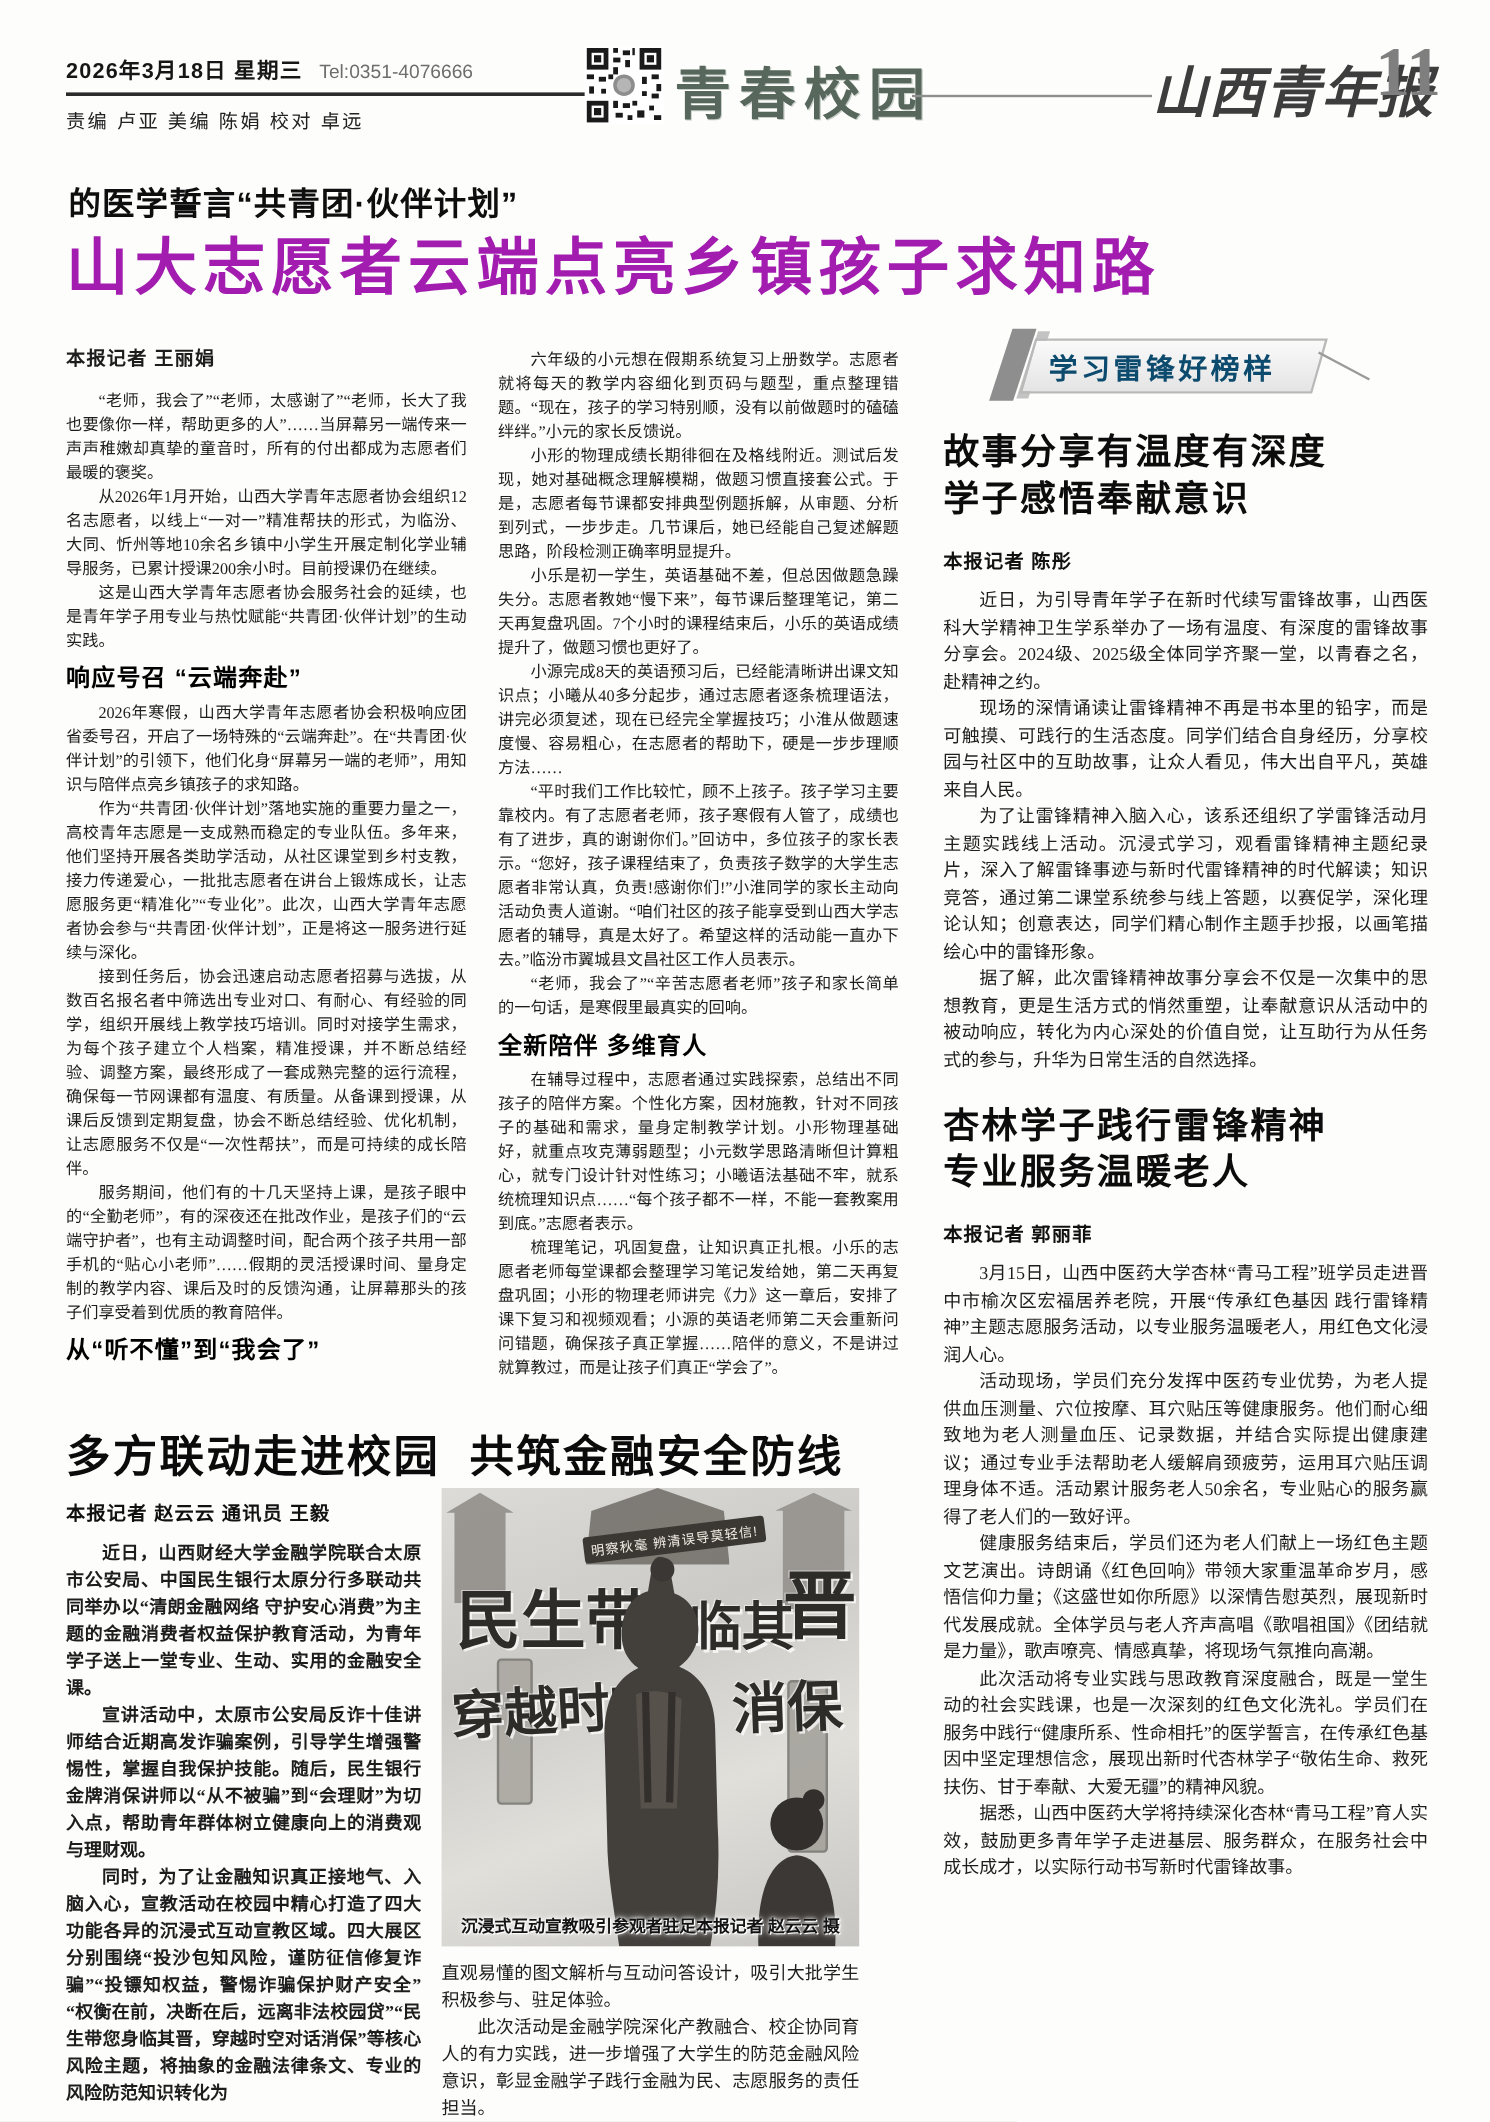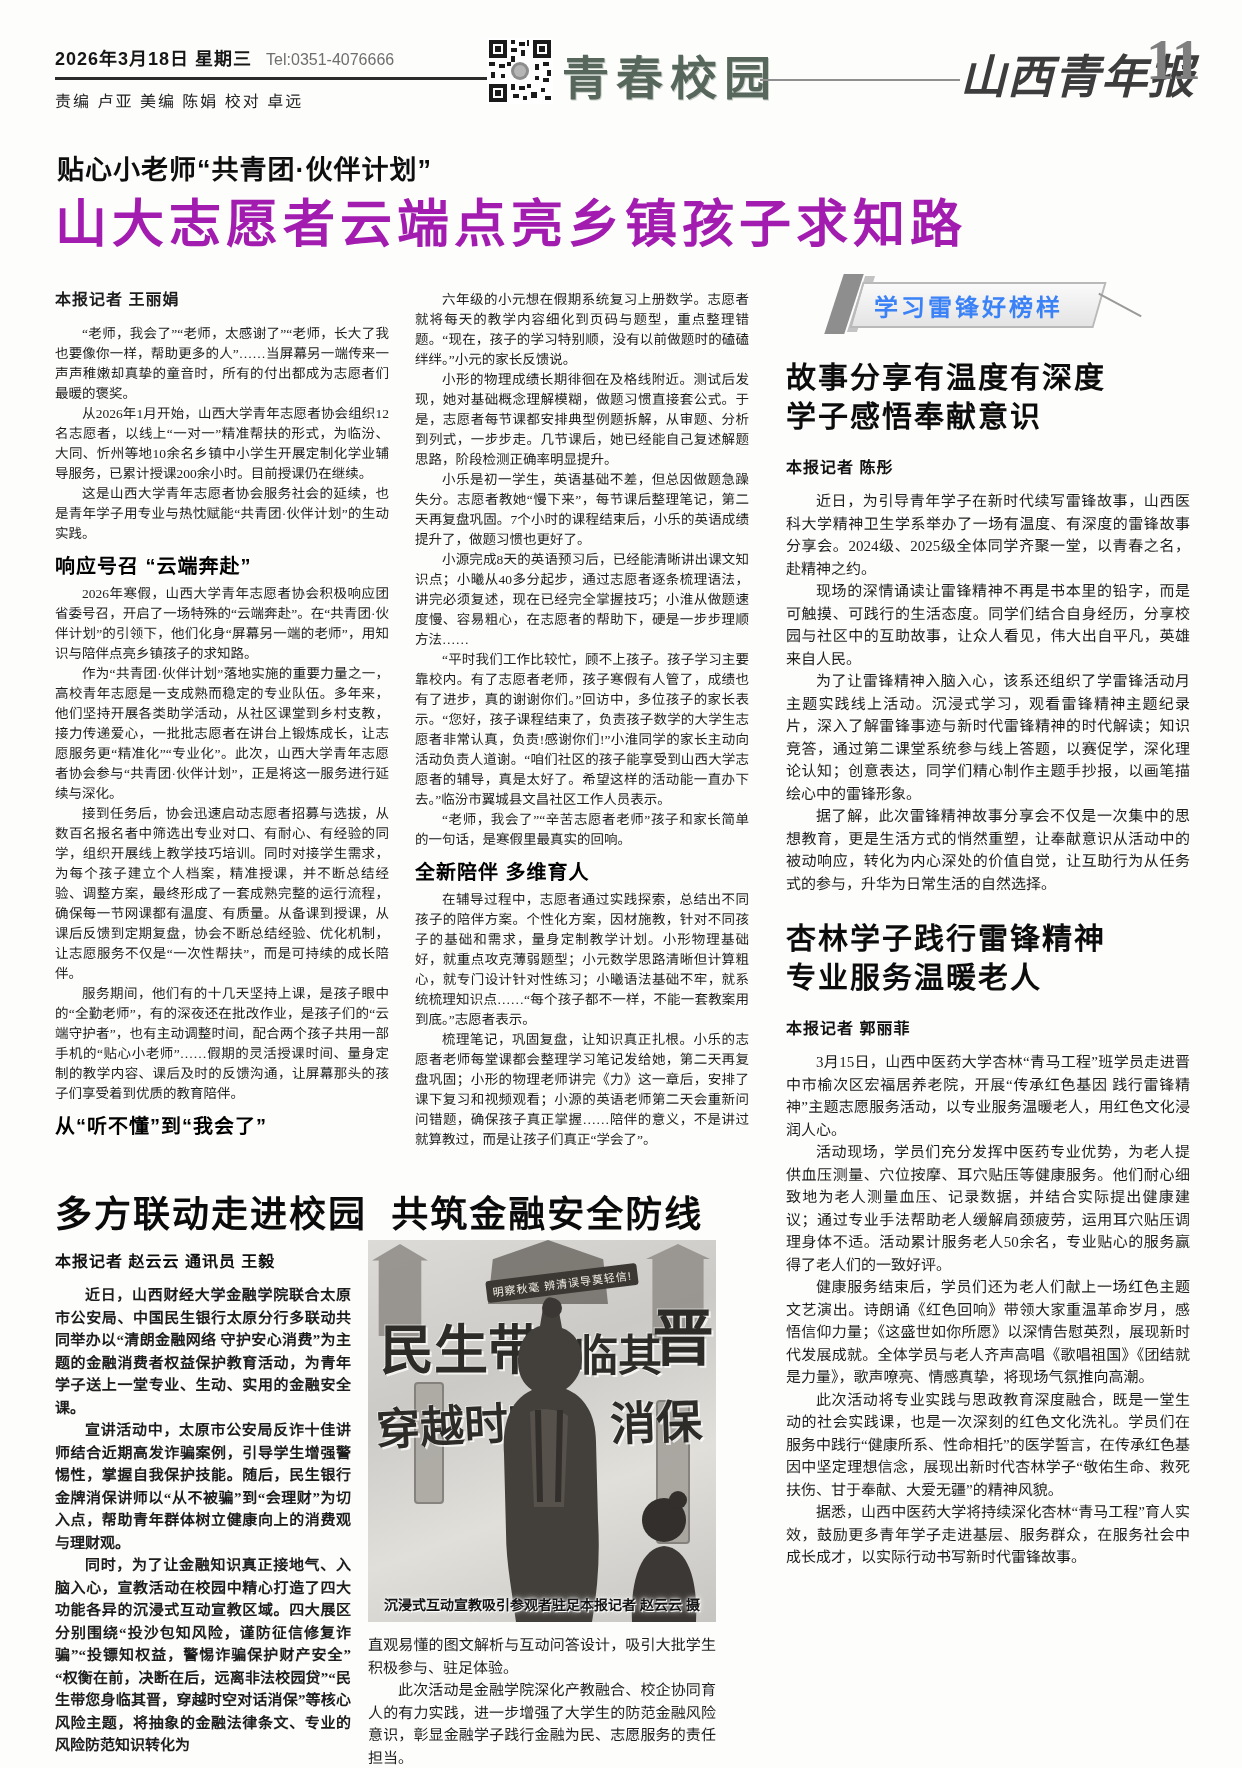--- a/index.html
+++ b/index.html
@@ -32,21 +32,21 @@
         font-size:16px;margin:0 0 14px 0;letter-spacing:1px;}
   .main-body h3.sec{font-family:"Liberation Sans",sans-serif;font-size:20px;font-weight:bold;
         color:#000;margin:12px 0 8px 0;letter-spacing:1px;}
   
   .sidebar{position:absolute;left:786px;top:280px;width:404px;}
   .badge-wrap{position:relative;height:52px;margin-left:18px;width:330px;}
   .badge-plate{position:absolute;left:52px;top:2px;width:240px;height:42px;
         background:linear-gradient(#fafafa,#e4e4e4);border:2px solid #b9b9b9;
         transform:skewX(-16deg);}
   .badge-label{position:absolute;left:70px;top:8px;font-family:"Liberation Sans",sans-serif;
-        font-size:24px;font-weight:bold;color:#3b82f6;letter-spacing:3px;}
+        font-size:24px;font-weight:bold;color:#0c4a6e;letter-spacing:3px;}
   .badge-ribbon1{position:absolute;left:30px;top:-6px;width:20px;height:60px;background:#8e8e8e;
         transform:skewX(-18deg);}
   .badge-ribbon2{position:absolute;left:52px;top:-4px;width:10px;height:56px;background:#c3c3c3;
         transform:skewX(-18deg);}
   .badge-tail{position:absolute;left:292px;top:24px;width:48px;height:2px;background:#9a9a9a;
         transform:rotate(28deg);}
   .sb-title{font-family:"Liberation Sans",sans-serif;font-size:30px;font-weight:bold;color:#0c0c0c;
         line-height:39px;letter-spacing:2px;margin-top:26px;}
   .sb-byline{font-family:"Liberation Sans",sans-serif;font-size:16px;font-weight:bold;color:#111;
         margin:18px 0 12px 0;letter-spacing:1px;}
@@ -143,21 +143,21 @@
       </svg>
     </div>
 
     <div class="section-title">青春校园</div>
     <div class="hdr-rule"></div>
     <div class="masthead">山西青年报</div>
     <div class="page-number">11</div>
   </header>
 
   <article>
-    <div class="kicker">贴心小老师“共青团·伙伴计划”</div>
+    <div class="kicker">的医学誓言“共青团·伙伴计划”</div>
     <h1 class="headline" style="margin:0;">山大志愿者云端点亮乡镇孩子求知路</h1>
 
     <section class="main-body">
       <p class="byline">本报记者 王丽娟</p>
       <p>“老师，我会了”“老师，太感谢了”“老师，长大了我也要像你一样，帮助更多的人”……当屏幕另一端传来一声声稚嫩却真挚的童音时，所有的付出都成为志愿者们最暖的褒奖。</p>
       <p>从2026年1月开始，山西大学青年志愿者协会组织12名志愿者，以线上“一对一”精准帮扶的形式，为临汾、大同、忻州等地10余名乡镇中小学生开展定制化学业辅导服务，已累计授课200余小时。目前授课仍在继续。</p>
       <p>这是山西大学青年志愿者协会服务社会的延续，也是青年学子用专业与热忱赋能“共青团·伙伴计划”的生动实践。</p>
       <h3 class="sec">响应号召 “云端奔赴”</h3>
       <p>2026年寒假，山西大学青年志愿者协会积极响应团省委号召，开启了一场特殊的“云端奔赴”。在“共青团·伙伴计划”的引领下，他们化身“屏幕另一端的老师”，用知识与陪伴点亮乡镇孩子的求知路。</p>
       <p>作为“共青团·伙伴计划”落地实施的重要力量之一，高校青年志愿是一支成熟而稳定的专业队伍。多年来，他们坚持开展各类助学活动，从社区课堂到乡村支教，接力传递爱心，一批批志愿者在讲台上锻炼成长，让志愿服务更“精准化”“专业化”。此次，山西大学青年志愿者协会参与“共青团·伙伴计划”，正是将这一服务进行延续与深化。</p>

